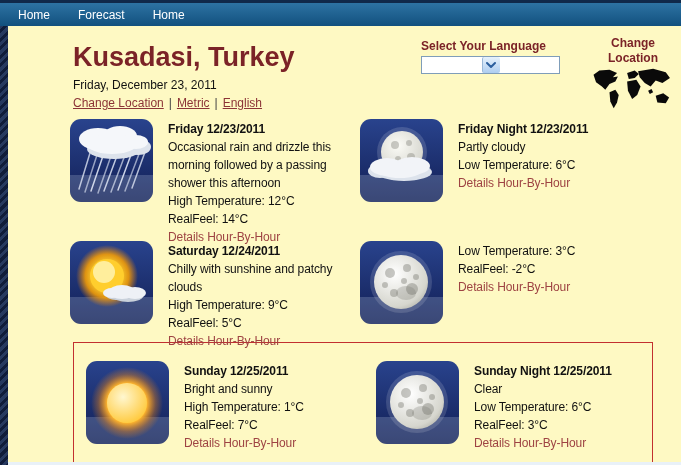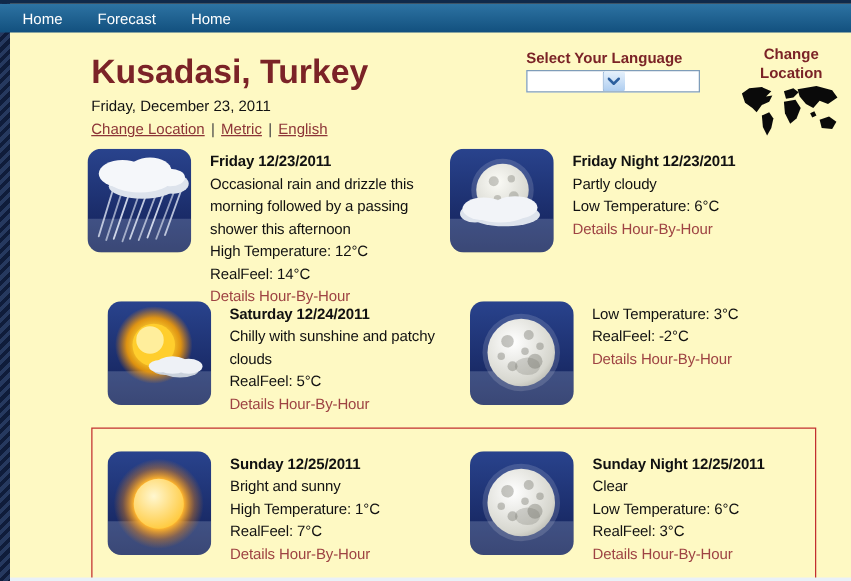--- a/index.html
+++ b/index.html
@@ -35,21 +35,21 @@
     border-left:1px solid #9ab8d8; border-radius:2px; display:flex; align-items:center; justify-content:center; }
 
   
   .chgloc { position:absolute; left:578px; top:10px; width:94px; text-align:center; cursor:pointer; }
   .chgloc-label { font-size:12px; font-weight:bold; color:#7b2327; line-height:15px; }
   .chgloc svg { margin-top:2px; }
 
   
   .row { display:flex; padding-left:14px; }
   .row1 { margin-top:9px; height:122px; }
-  .row2 { height:101px;justify-content:center; }
+  .row2 { height:101px; }
   .card { width:290px; flex:none; display:flex; }
   .wicon { width:83px; height:83px; flex:none; }
   .ctext { width:202px; margin-left:15px; font-size:12px; line-height:18px;
     color:#111; letter-spacing:-0.1px; margin-top:1px; }
   .ctitle { font-weight:bold; }
   .cdetails { color:#9e4343; text-decoration:none; cursor:pointer; display:inline-block; }
 
   
   .highlight-box { margin-left:17px; width:580px; border:1px solid #c23030;
     padding:18px 0 13px 12px; }
@@ -233,20 +233,21 @@
                   <ellipse cx="52" cy="51" rx="13" ry="7"></ellipse>
                   <ellipse cx="65" cy="52" rx="11" ry="6"></ellipse>
                   <ellipse cx="42" cy="52" rx="9" ry="5"></ellipse>
                 </g>
             </g>
           </svg>
         </div>
         <div class="ctext">
           <div class="ctitle">Saturday 12/24/2011</div>
           <div>Chilly with sunshine and patchy clouds</div>
+          <div>High Temperature: 9°C</div>
           <div>RealFeel: 5°C</div>
           <a class="cdetails">Details Hour-By-Hour</a>
         </div>
       </div>
       <div class="card">
         <div class="wicon">
           <svg width="83" height="83" viewBox="0 0 83 83">
             <defs>
               <linearGradient id="bgD" x1="0" y1="0" x2="0" y2="1">
                   <stop offset="0" stop-color="#29438d"></stop>

